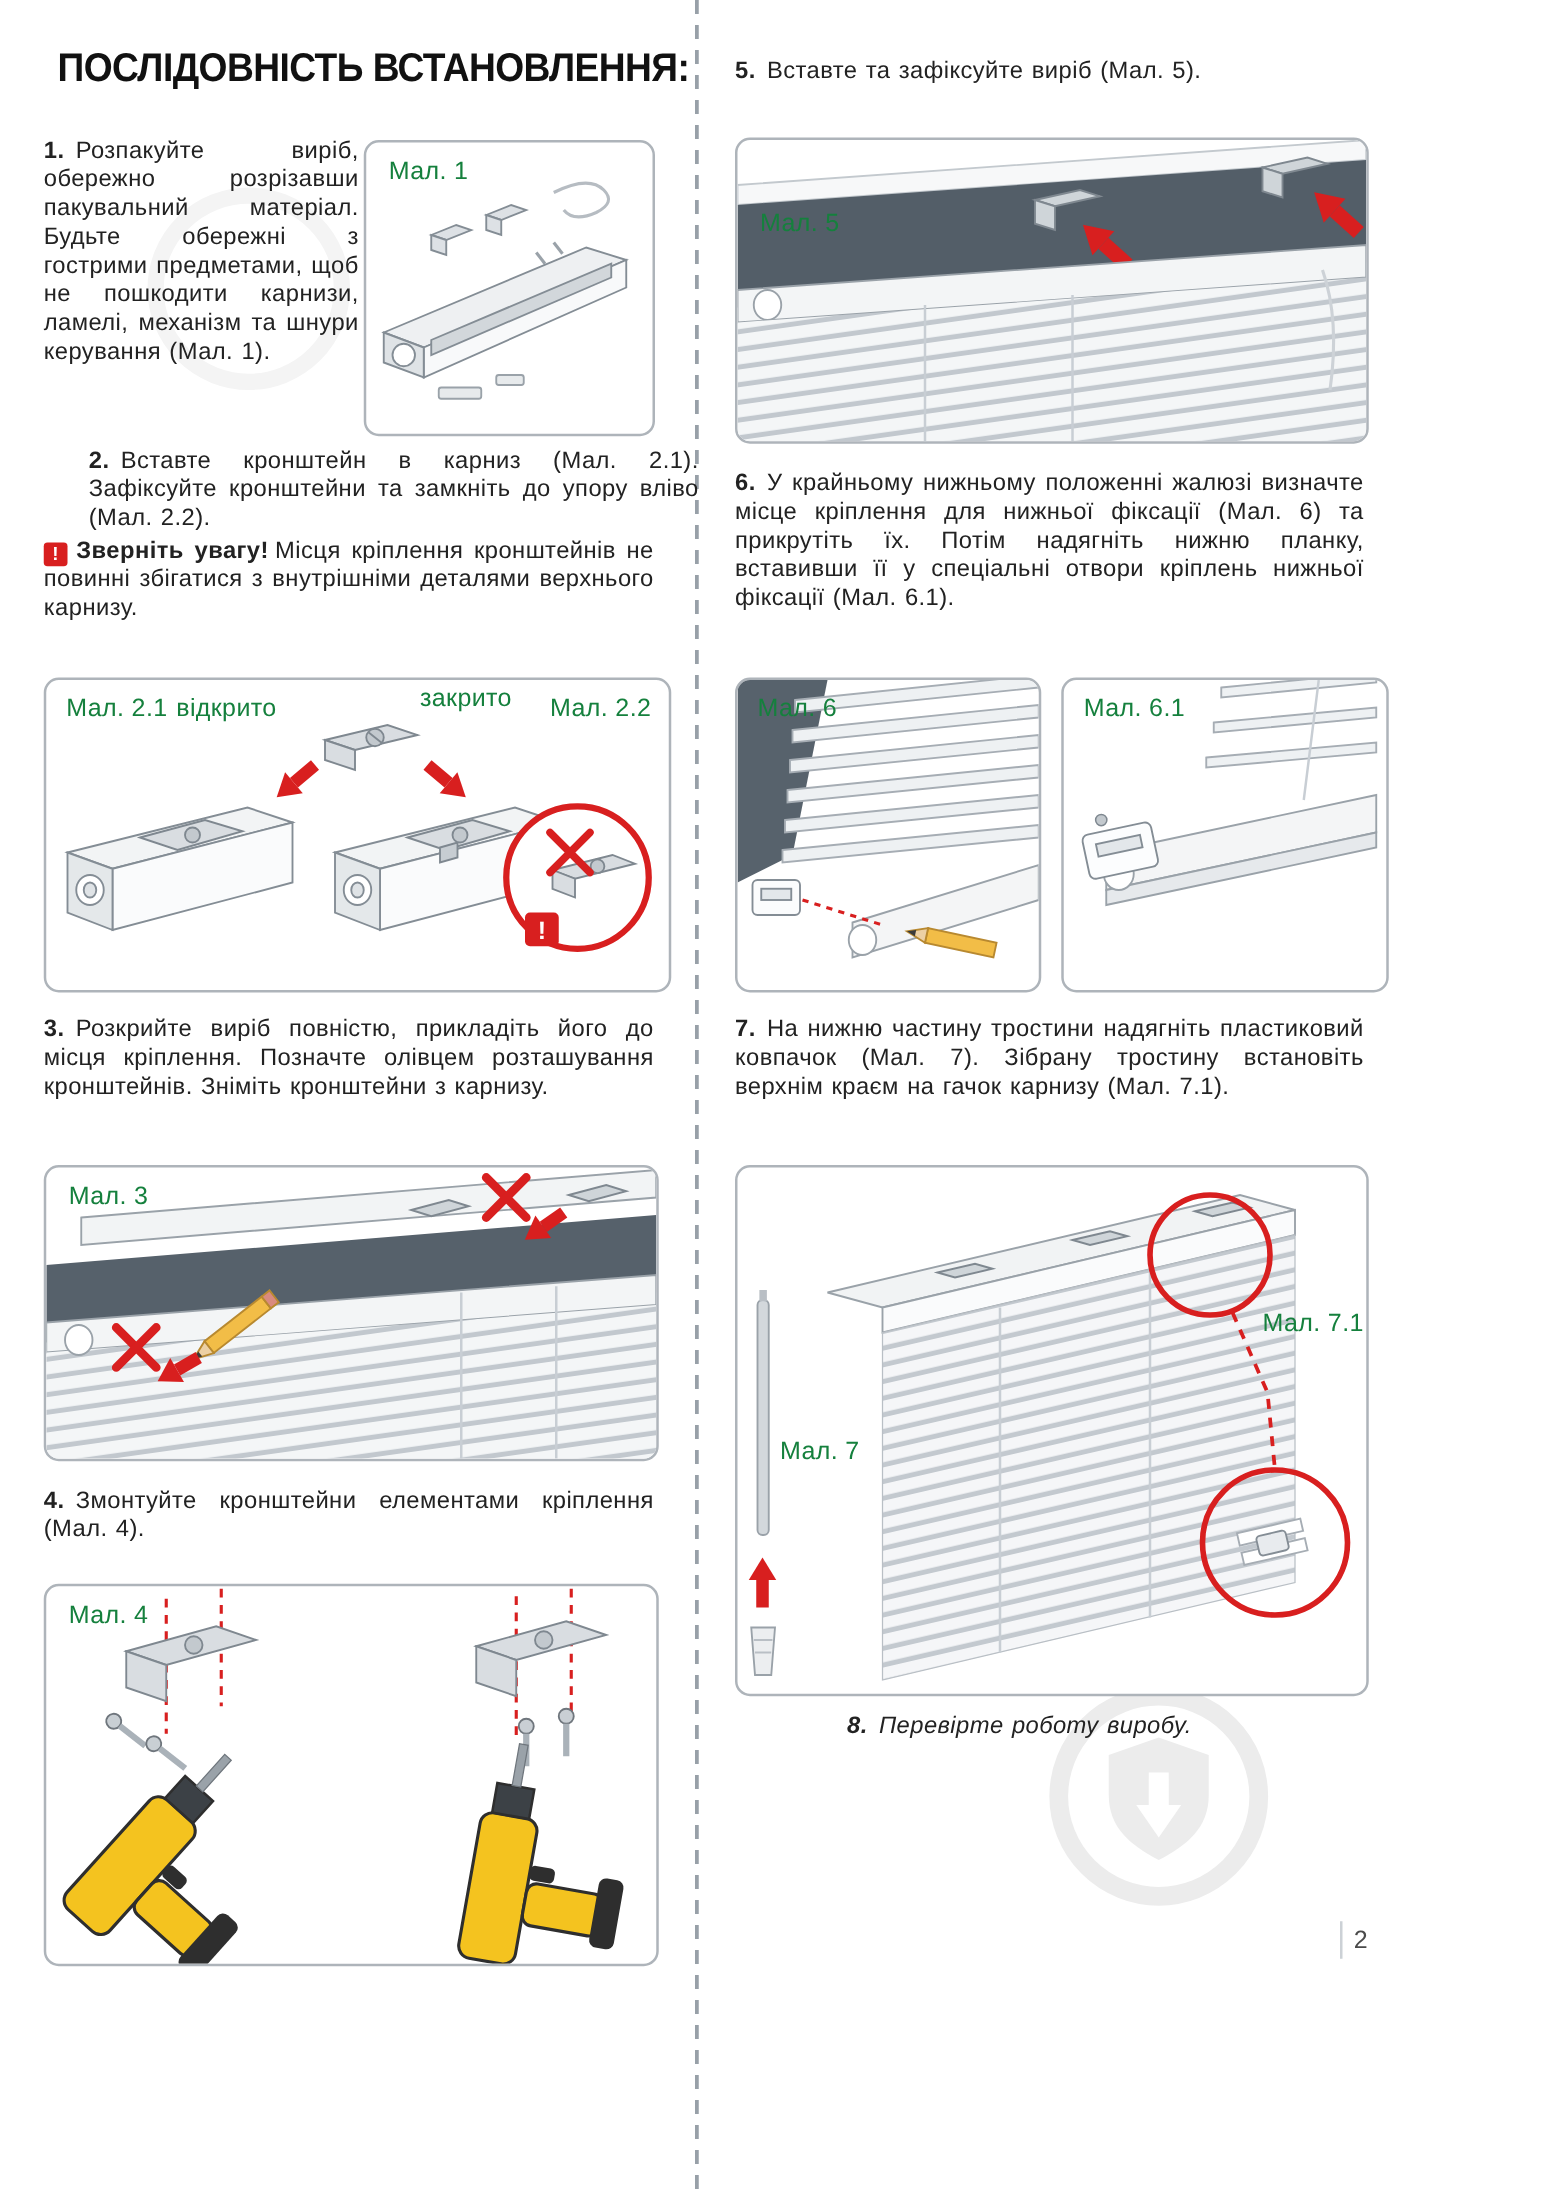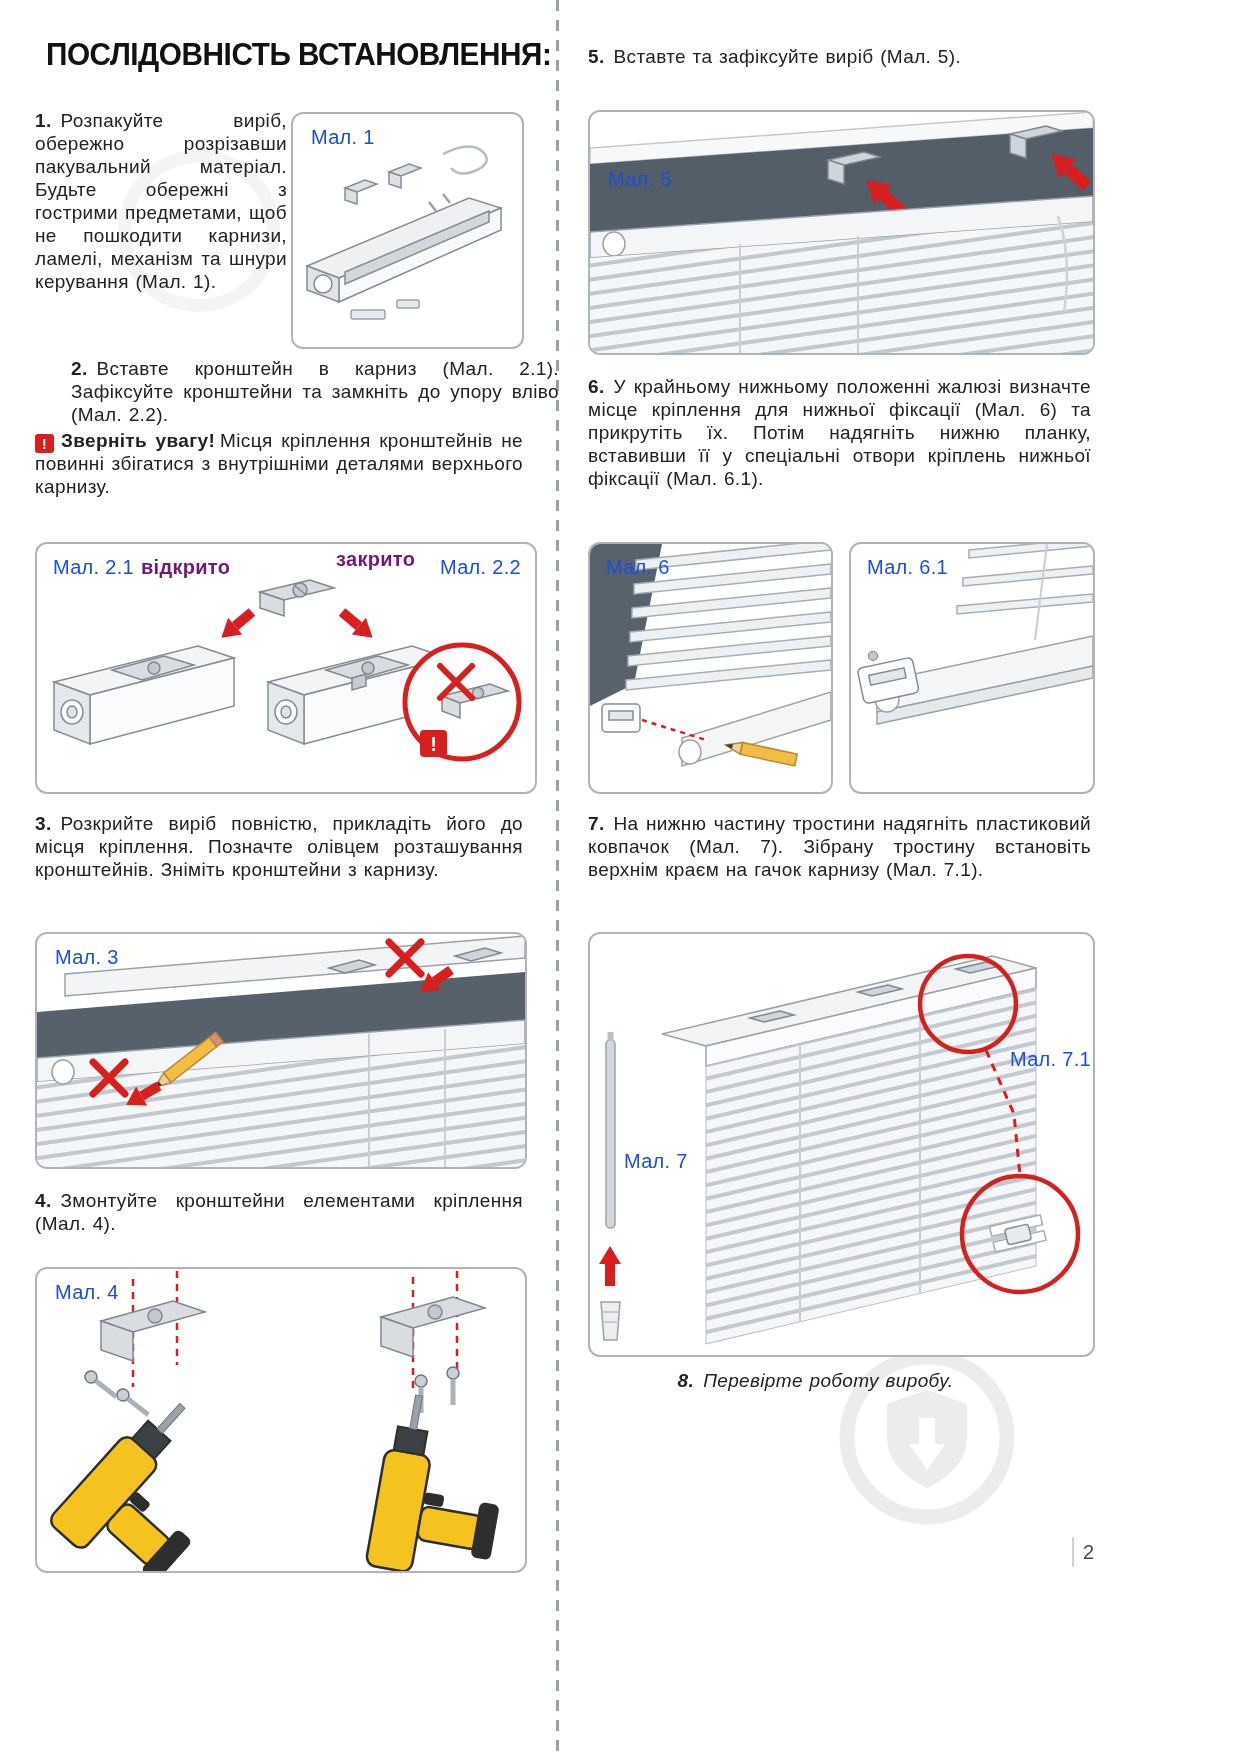--- a/index.html
+++ b/index.html
@@ -13,22 +13,22 @@
         letter-spacing:-0.5px;transform:scaleX(0.93);transform-origin:left top;color:#111;}
   .para{position:absolute;font-size:19px;line-height:1.21;letter-spacing:0.35px;
         word-spacing:1px;text-align:justify;color:#222;}
   .num{font-weight:bold;margin-right:9px;}
   .bold{font-weight:bold;margin-right:5px;}
   .warnicon{display:inline-block;width:19px;height:19px;background:#d81f1f;color:#fff;
         font-weight:bold;text-align:center;line-height:19px;border-radius:3px;font-size:15px;
         vertical-align:-2px;margin-right:7px;}
   .figure{position:absolute;border:2px solid #aeb4ba;border-radius:12px;background:#fff;overflow:hidden;}
   .figure svg{position:absolute;left:0;top:0;width:100%;height:100%;}
-  .figlabel{position:absolute;font-size:20px;color:#1d4ed8;letter-spacing:0.3px;z-index:3;}
-  .figlabel.red{color:#701a75;font-weight:bold;}
+  .figlabel{position:absolute;font-size:20px;color:#15803d;letter-spacing:0.3px;z-index:3;}
+  .figlabel.red{color:#15803d;font-weight:normal;}
   .pagenum{position:absolute;left:1072px;top:1537px;display:flex;align-items:center;}
   .pagenum .bar{width:2px;height:30px;background:#ccd1d6;margin-right:9px;}
   .pagenum .n{font-size:20px;color:#4a4a4a;}
 </style>
 </head>
 <body>
 
 <div class="page">
 
   <div class="watermark ring" style="left:118px;top:150px;width:136px;height:136px;"></div>
@@ -316,21 +316,21 @@
       </g>
       <line x1="52" y1="176" x2="116" y2="196" stroke="#d81f1f" stroke-width="2.5" stroke-dasharray="5 5"></line>
       <g transform="translate(206,216) rotate(192)">
         <rect x="0" y="-6" width="56" height="12" fill="#f2bd47" stroke="#b88930" stroke-width="1.5"></rect>
         <polygon points="56,-6 72,0 56,6" fill="#ecd0a4" stroke="#b88930" stroke-width="1.5"></polygon>
         <polygon points="72,0 65,-2.6 65,2.6" fill="#3a3a3a"></polygon>
       </g>
     </svg>
   </div>
 
-  <div class="figure" style="left:849px;top:542px;width:242px;height:248px;">
+  <div class="figure" style="left:849px;top:542px;width:242px;height:248px;padding-left:16px;">
     <span class="figlabel" style="left:16px;top:12px;">Мал. 6.1</span>
     <svg viewBox="0 0 242 248">
       <g fill="#eef1f3" stroke="#a6adb4" stroke-width="1.5">
         <polygon points="118,6 242,-6 242,2 118,14"></polygon>
           <polygon points="112,34 242,22 242,30 112,42"></polygon>
         <polygon points="106,62 242,50 242,58 106,70"></polygon>
       </g>
       <line x1="196" y1="0" x2="184" y2="96" stroke="#c8ced4" stroke-width="2"></line>
       <polygon points="26,138 242,92 242,122 26,168" fill="#f4f5f6" stroke="#9aa2a9" stroke-width="1.5"></polygon>
       <polygon points="26,168 242,122 242,134 26,180" fill="#e6e9ec" stroke="#9aa2a9" stroke-width="1.5"></polygon>

